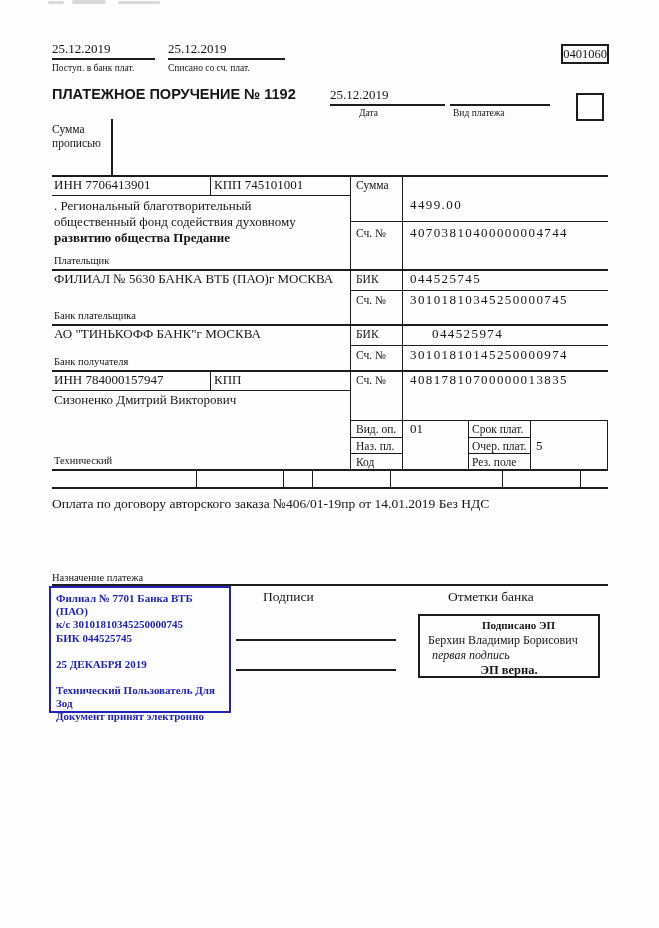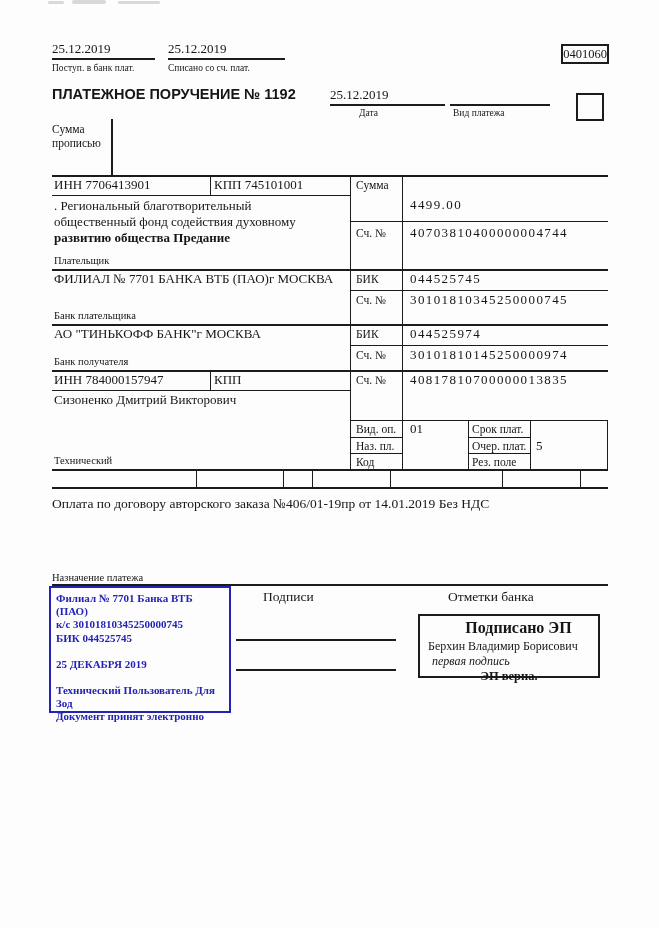--- a/index.html
+++ b/index.html
@@ -19,21 +19,21 @@
   .bold { font-weight:bold; }
   .sans { font-family:"Liberation Sans", sans-serif; }
   .box  { position:absolute; border:2px solid #1c1c1c; box-sizing:border-box; }
   .codebox { display:flex; align-items:center; justify-content:center; font-size:12.5px; }
   .stamp { position:absolute; border:2px solid #2323b8; box-sizing:border-box;
            color:#2323b8; font-weight:bold; font-size:11px; line-height:13.2px;
            padding:4px 5px; }
   .stamp .sp { height:13px; }
   .sigbox { position:absolute; border:2px solid #1c1c1c; box-sizing:border-box;
             font-size:12px; }
-  .sigbox .ttl { text-align:center; font-weight:bold; margin-top:3px; font-size:16px;padding-left:19px; }
+  .sigbox .ttl { text-align:center; font-weight:bold; margin-top:3px; font-size:11px;padding-left:19px; }
   .sigbox .nm  { margin-left:8px; margin-top:2px; }
   .sigbox .sub { margin-left:12px; font-style:italic; }
   .sigbox .ver { text-align:center; font-weight:bold; font-size:12.5px; }
   .smudge { position:absolute; background:#d9d9d9; border-radius:2px; }
 </style>
 </head>
 <body>
 
 <div class="page">
 
@@ -100,30 +100,30 @@
   <div class="t fs13" style="left:214px;top:178px;">КПП 745101001</div>
   <div class="t fs11" style="left:356px;top:179px;">Сумма</div>
   <div class="t fs13 num" style="left:410px;top:178px;margin-top:20px;">4499.00</div>
   <div class="t fs13" style="left:54px;top:199px;">. Региональный благотворительный</div>
   <div class="t fs13" style="left:54px;top:215px;">общественный фонд содействия духовному</div>
   <div class="t fs13" style="left:54px;top:231px;font-weight:bold;">развитию общества Предание</div>
   <div class="t fs11" style="left:356px;top:227px;">Сч. №</div>
   <div class="t fs13 num" style="left:410px;top:226px;">40703810400000004744</div>
   <div class="t fs10" style="left:54px;top:255px;">Плательщик</div>
 
-  <div class="t fs13" style="left:54px;top:272px;">ФИЛИАЛ № 7701 БАНКА ВТБ (ПАО)г МОСКВА</div>
+  <div class="t fs13" style="left:54px;top:272px;">ФИЛИАЛ № 5630 БАНКА ВТБ (ПАО)г МОСКВА</div>
   <div class="t fs11" style="left:356px;top:273px;">БИК</div>
   <div class="t fs13 num" style="left:410px;top:272px;">044525745</div>
   <div class="t fs11" style="left:356px;top:294px;">Сч. №</div>
   <div class="t fs13 num" style="left:410px;top:293px;">30101810345250000745</div>
   <div class="t fs10" style="left:54px;top:310px;">Банк плательщика</div>
 
   <div class="t fs13" style="left:54px;top:327px;">АО "ТИНЬКОФФ БАНК"г МОСКВА</div>
   <div class="t fs11" style="left:356px;top:328px;">БИК</div>
-  <div class="t fs13 num" style="left:410px;top:327px;">044525974</div>
+  <div class="t fs13 num" style="left:432px;top:327px;">044525974</div>
   <div class="t fs11" style="left:356px;top:349px;">Сч. №</div>
   <div class="t fs13 num" style="left:410px;top:348px;">30101810145250000974</div>
   <div class="t fs10" style="left:54px;top:356px;">Банк получателя</div>
 
   <div class="t fs13" style="left:54px;top:373px;">ИНН 784000157947</div>
   <div class="t fs13" style="left:214px;top:373px;">КПП</div>
   <div class="t fs11" style="left:356px;top:374px;">Сч. №</div>
   <div class="t fs13 num" style="left:410px;top:373px;">40817810700000013835</div>
   <div class="t fs13" style="left:54px;top:393px;">Сизоненко Дмитрий Викторович</div>
   <div class="t fs10" style="left:54px;top:455px;">Технический</div>

